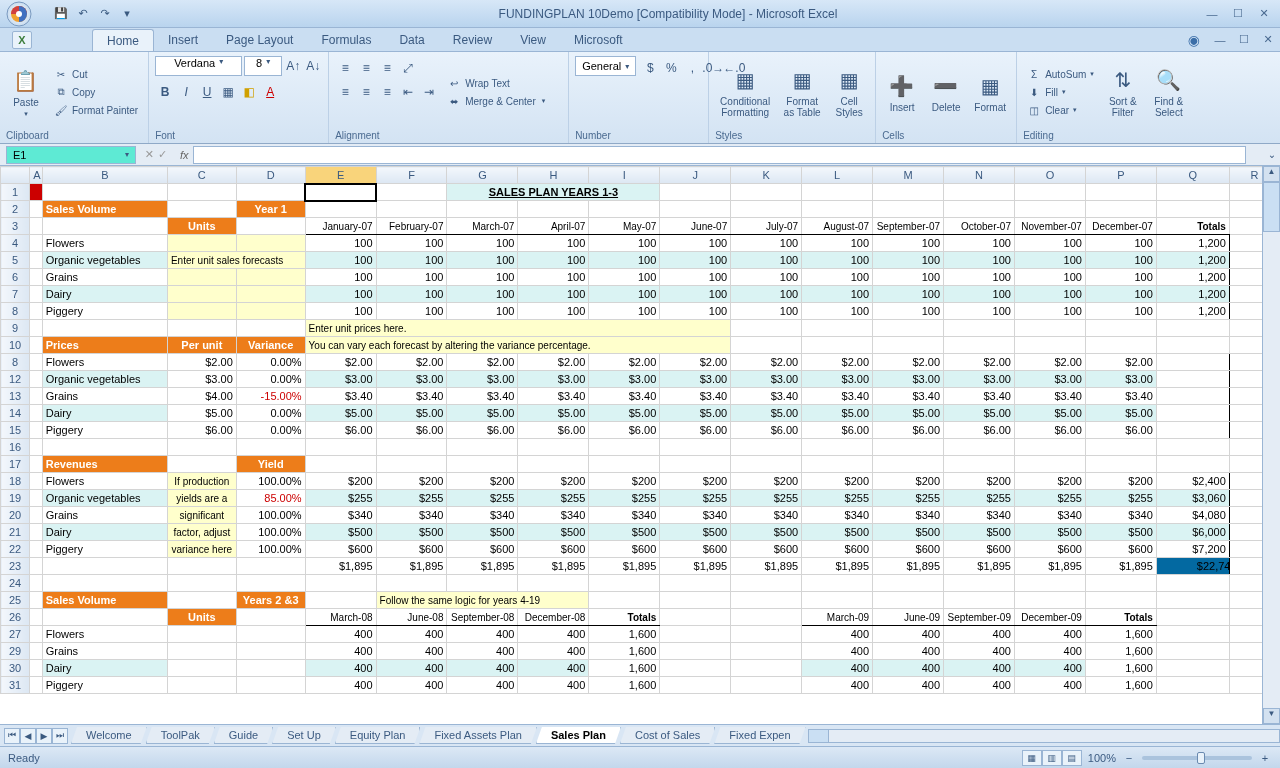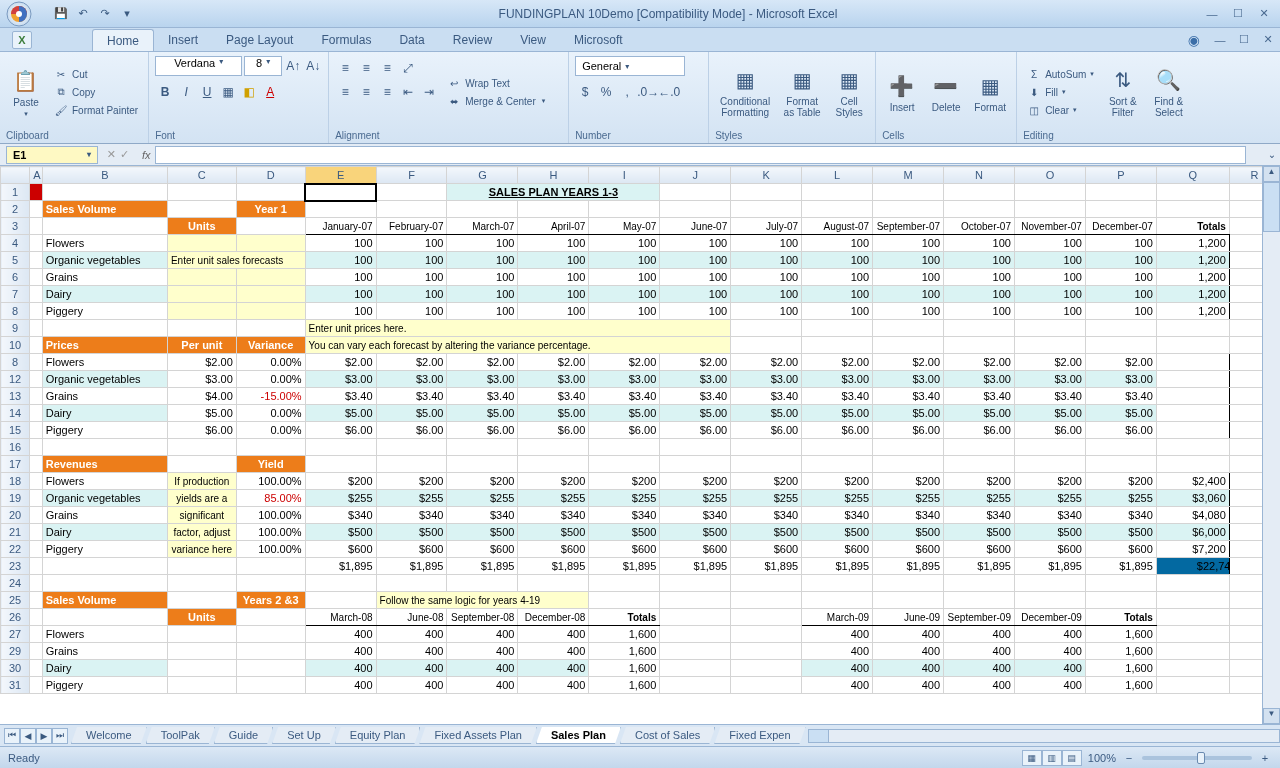--- a/index.html
+++ b/index.html
@@ -36,21 +36,21 @@
 .font-combo { height:20px; background:#fff; border:1px solid #9ab5d4; font-size:11px; padding:0 18px; display:flex; align-items:flex-start; }
 .font-combo.name { width:88px; }
 .font-combo.size { width:30px; justify-content:center; }
 .btn-row { display:flex; gap:1px; margin-top:2px; }
 .tb { width:20px; height:20px; display:flex; align-items:center; justify-content:center; color:#3b5a80; font-size:12px; border:1px solid transparent; }
 .num-combo { height:20px; background:#fff; border:1px solid #9ab5d4; font-size:11px; padding:0 6px; display:flex; align-items:center; width:110px; }
 .combo-arr::after { content:"▾"; font-size:8px; margin-left:4px; color:#3b5a80; }
 
 
 .fbar { height:22px; background:#e4ecf5; border-bottom:1px solid #9ab5d4; display:flex; align-items:center; }
-.namebox { width:92px; height:18px; background:#fef9c3; border:1px solid #9ab5d4; margin-left:6px; display:flex; align-items:center; padding:0 6px; font-size:11px;font-weight:bold; }
+.namebox { width:130px; height:18px; background:#5eead4; border:1px solid #9ab5d4; margin-left:6px; display:flex; align-items:center; padding:0 6px; font-size:11px; }
 .namebox .dd { margin-left:auto; font-size:8px; color:#3b5a80; }
 .fbtns { width:40px; display:flex; align-items:center; justify-content:center; gap:4px; }
 .fx { font-style:italic; color:#666; font-size:11px; margin:0 4px; }
 .finput { flex:1; height:18px; background:#fff; border:1px solid #9ab5d4; margin-right:18px; }
 .fexpand { width:16px; text-align:center; color:#3b5a80; font-size:10px; }
 
 
 .grid-wrap { position:absolute; top:166px; left:0; right:0; bottom:44px; background:#fff; overflow:hidden; }
 .grid { width:100%; border-collapse:collapse; table-layout:fixed; font-size:11px; }
 .grid th, .grid td { border:1px solid #d4d4d4; height:17px; padding:0 3px; overflow:hidden; white-space:nowrap; }
@@ -233,21 +233,21 @@
         <div class="small-btn">
             <span class="si">⬌</span>
             <span>Merge &amp; Center</span>
             <span style="font-size:7px;margin-left:2px">▾</span>
           </div>
       </div>
     </div>
     <div class="group-title">Alignment</div>
   </div>
   <div class="group" style="width:140px">
-    <div class="group-body" style="flex-direction:column">
+    <div class="group-body" style="flex-direction:row">
       <div class="num-combo combo-arr">
           <span>General</span>
         </div>
       <div class="btn-row">
         <div class="tb">$</div>
         <div class="tb">%</div>
         <div class="tb">,</div>
         <div class="tb">.0→</div>
         <div class="tb">←.0</div>
       </div>

